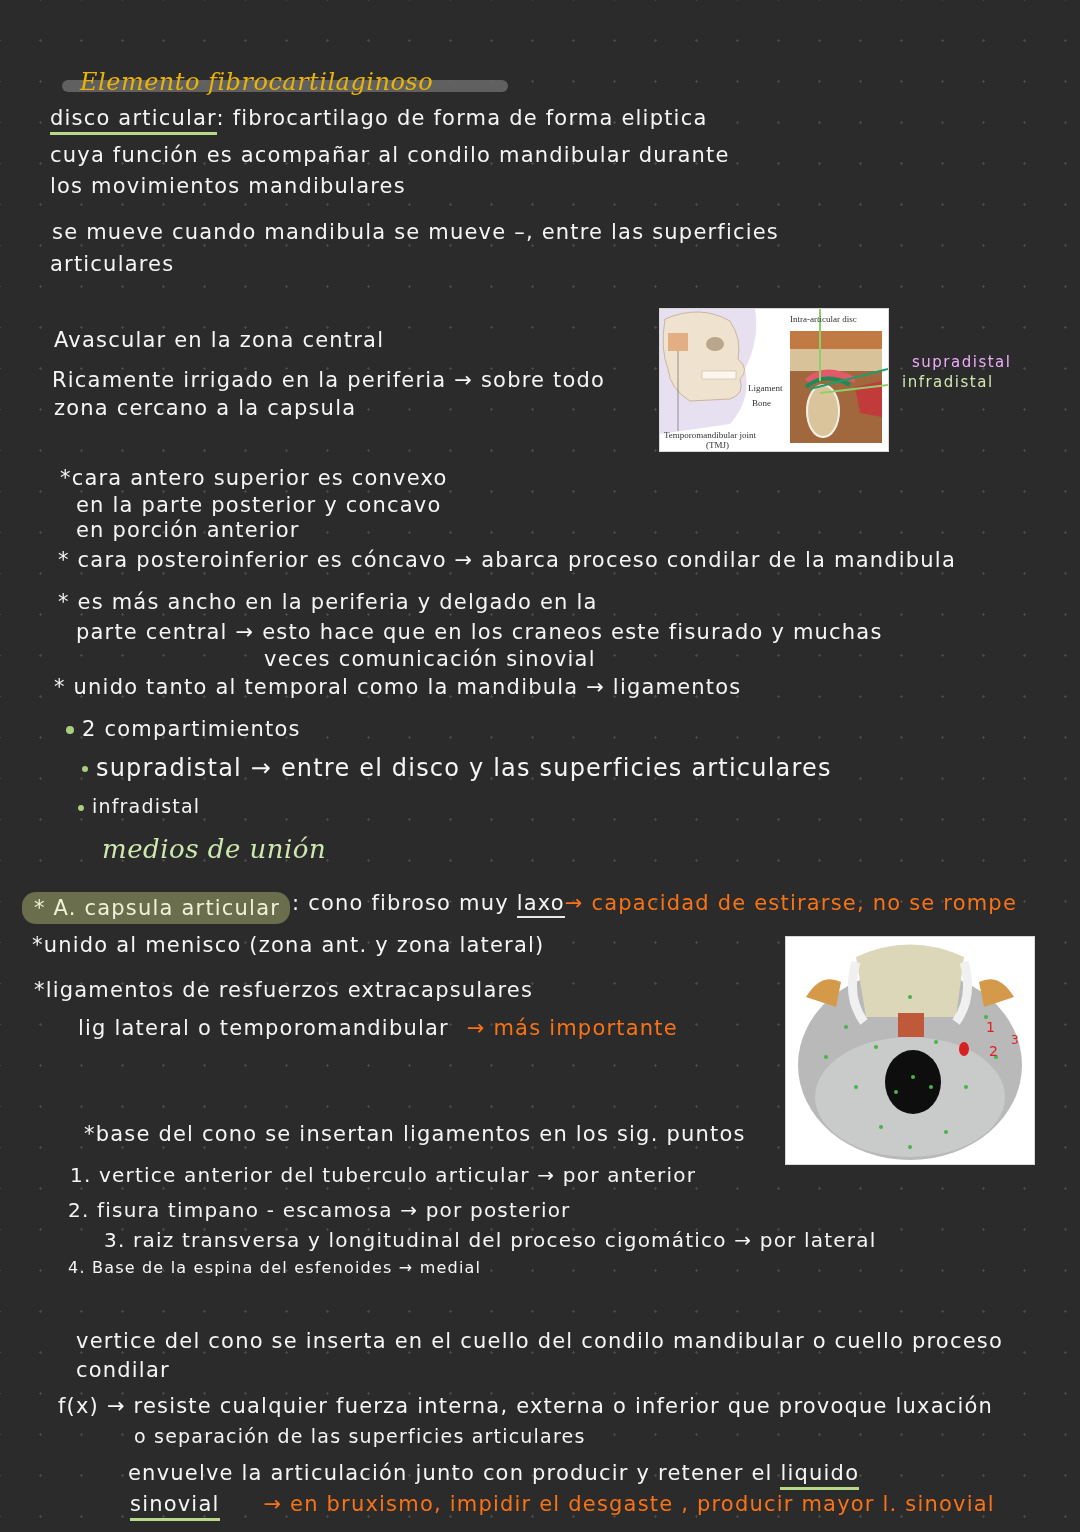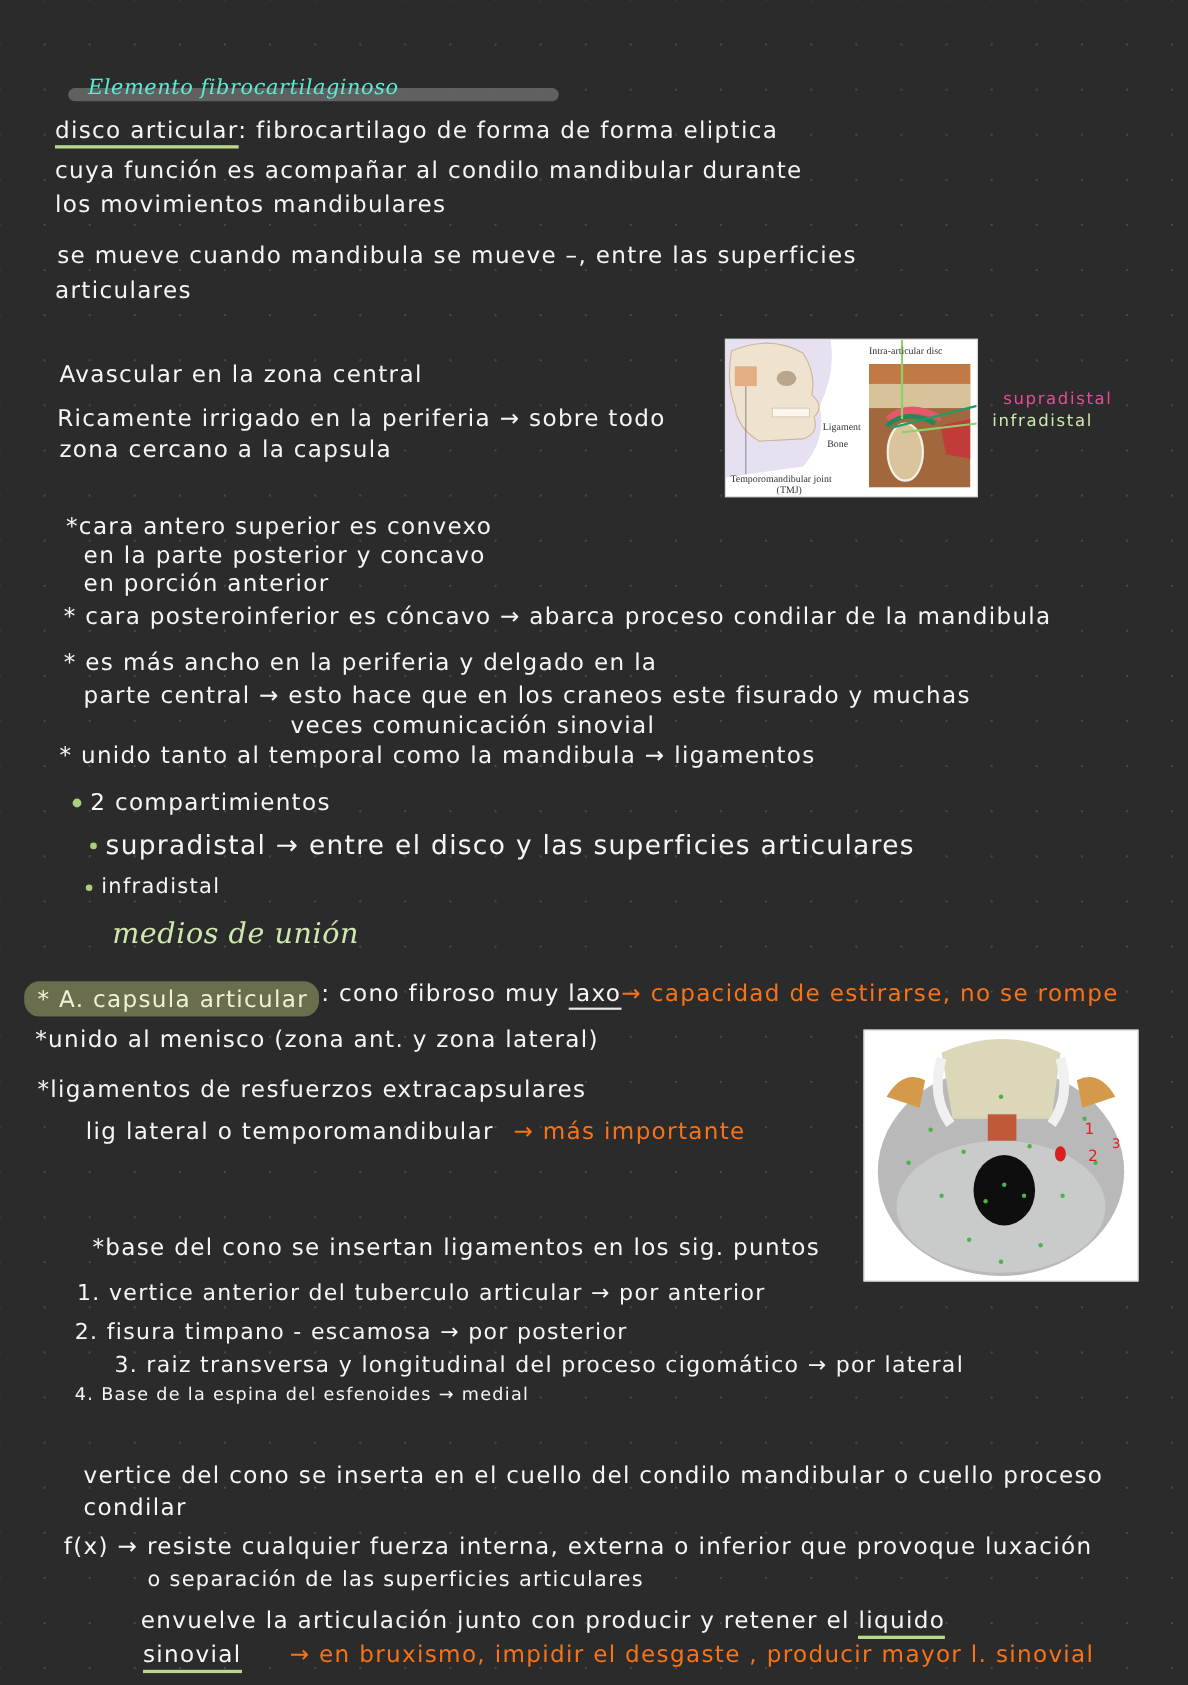--- a/index.html
+++ b/index.html
@@ -24,22 +24,22 @@
       font-size: 21px;
       letter-spacing: 1.2px;
       color: #f5f5f5;
       line-height: 1;
     }
     .green { color: #f97316; }
     .title {
       position: absolute;
       font-family: "DejaVu Serif", serif;
       font-style: italic;
-      font-size: 19px;
-      color: #5eead4;
+      font-size: 24px;
+      color: #eab308;
       white-space: nowrap;
       letter-spacing: 0.5px;
     }
     .title-bar {
       position: absolute;
       height: 12px;
       border-radius: 6px;
       background: #6a6a6a;
       opacity: 0.85;
     }
@@ -130,21 +130,21 @@
     <line x1="160" y1="0" x2="160" y2="72" stroke="#8fcf6a" stroke-width="2"></line>
     <line x1="150" y1="80" x2="228" y2="60" stroke="#1f9c6a" stroke-width="2"></line>
     <line x1="160" y1="84" x2="228" y2="76" stroke="#8fcf6a" stroke-width="2"></line>
   </svg>
   <div class="fig-label" style="left:130px; top:5px;">Intra-articular disc</div>
   <div class="fig-label" style="left:88px; top:74px;">Ligament</div>
   <div class="fig-label" style="left:92px; top:89px;">Bone</div>
   <div class="fig-label" style="left:4px; top:121px;">Temporomandibular joint</div>
   <div class="fig-label" style="left:46px; top:131px;">(TMJ)</div>
 </div>
-<div class="annot" style="left:912px; top:353px; color:#ec4899;">supradistal</div>
+<div class="annot" style="left:912px; top:353px; color:#f0abfc;">supradistal</div>
 <div class="annot" style="left:902px; top:373px; color:#cfe8b0;">infradistal</div>
 
 <div class="line" style="left:60px; top:468px;">*cara antero superior es convexo</div>
 <div class="line" style="left:76px; top:495px;">en la parte posterior y concavo</div>
 <div class="line" style="left:76px; top:520px;text-align:center;">en porción anterior</div>
 
 <div class="line" style="left:58px; top:550px;">* cara posteroinferior es cóncavo → abarca proceso condilar de la mandibula</div>
 <div class="line" style="left:58px; top:592px;">* es más ancho en la periferia y delgado en la</div>
 <div class="line" style="left:76px; top:622px;">parte central → esto hace que en los craneos este fisurado y muchas</div>
 <div class="line" style="left:264px; top:649px;">veces comunicación sinovial</div>

